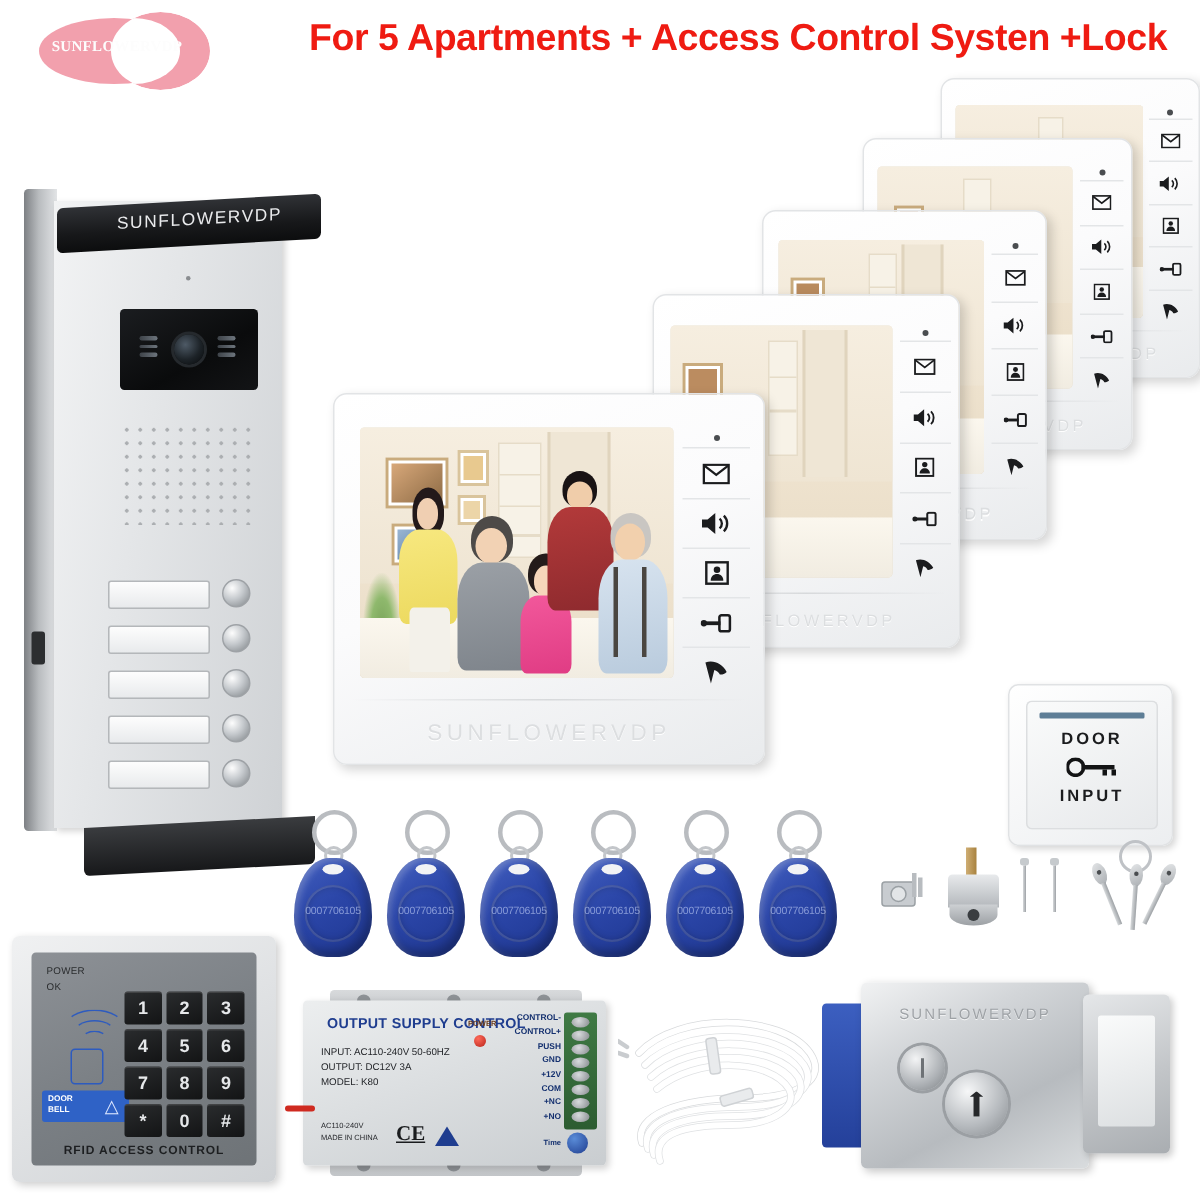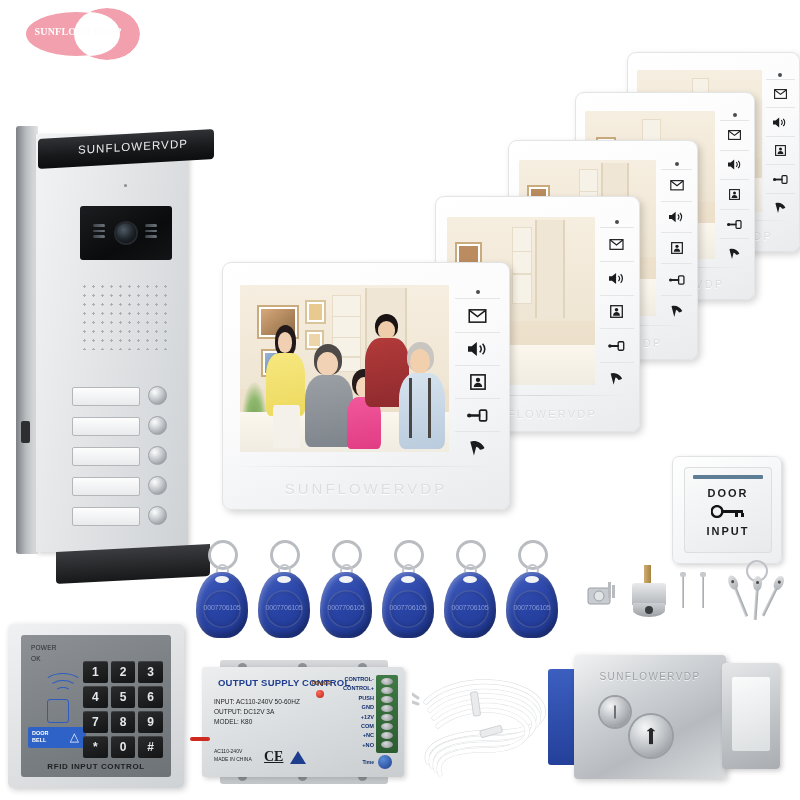--- a/index.html
+++ b/index.html
@@ -355,20 +355,21 @@
 <body>
 
 <div class="stage">
 
   <div class="logo-wrap">
     <div class="logo-oval"></div>
     <div class="logo-swoosh"></div>
     <div class="logo-text">SUNFLOWERVDP</div>
   </div>
 
+  <div class="title">For 5 Apartments + Access Control Systen +Lock</div>
 
   <div class="outdoor">
     <div class="od-side"></div>
     <div class="od-body">
       <div class="od-top">
         <div class="od-top-text">SUNFLOWERVDP</div>
       </div>
       <div class="od-mic"></div>
       <div class="od-cam">
         <div class="od-ir left">
@@ -865,21 +866,21 @@
         <div class="kp-key">4</div>
         <div class="kp-key">5</div>
         <div class="kp-key">6</div>
         <div class="kp-key">7</div>
         <div class="kp-key">8</div>
         <div class="kp-key">9</div>
         <div class="kp-key">*</div>
         <div class="kp-key">0</div>
         <div class="kp-key">#</div>
       </div>
-      <div class="kp-label">RFID  INPUT CONTROL</div>
+      <div class="kp-label">RFID  ACCESS CONTROL</div>
     </div>
   </div>
 
   <div class="psu">
     <div class="psu-tab t">
         <i></i>
         <i></i>
         <i></i>
       </div>
     <div class="psu-tab b">

